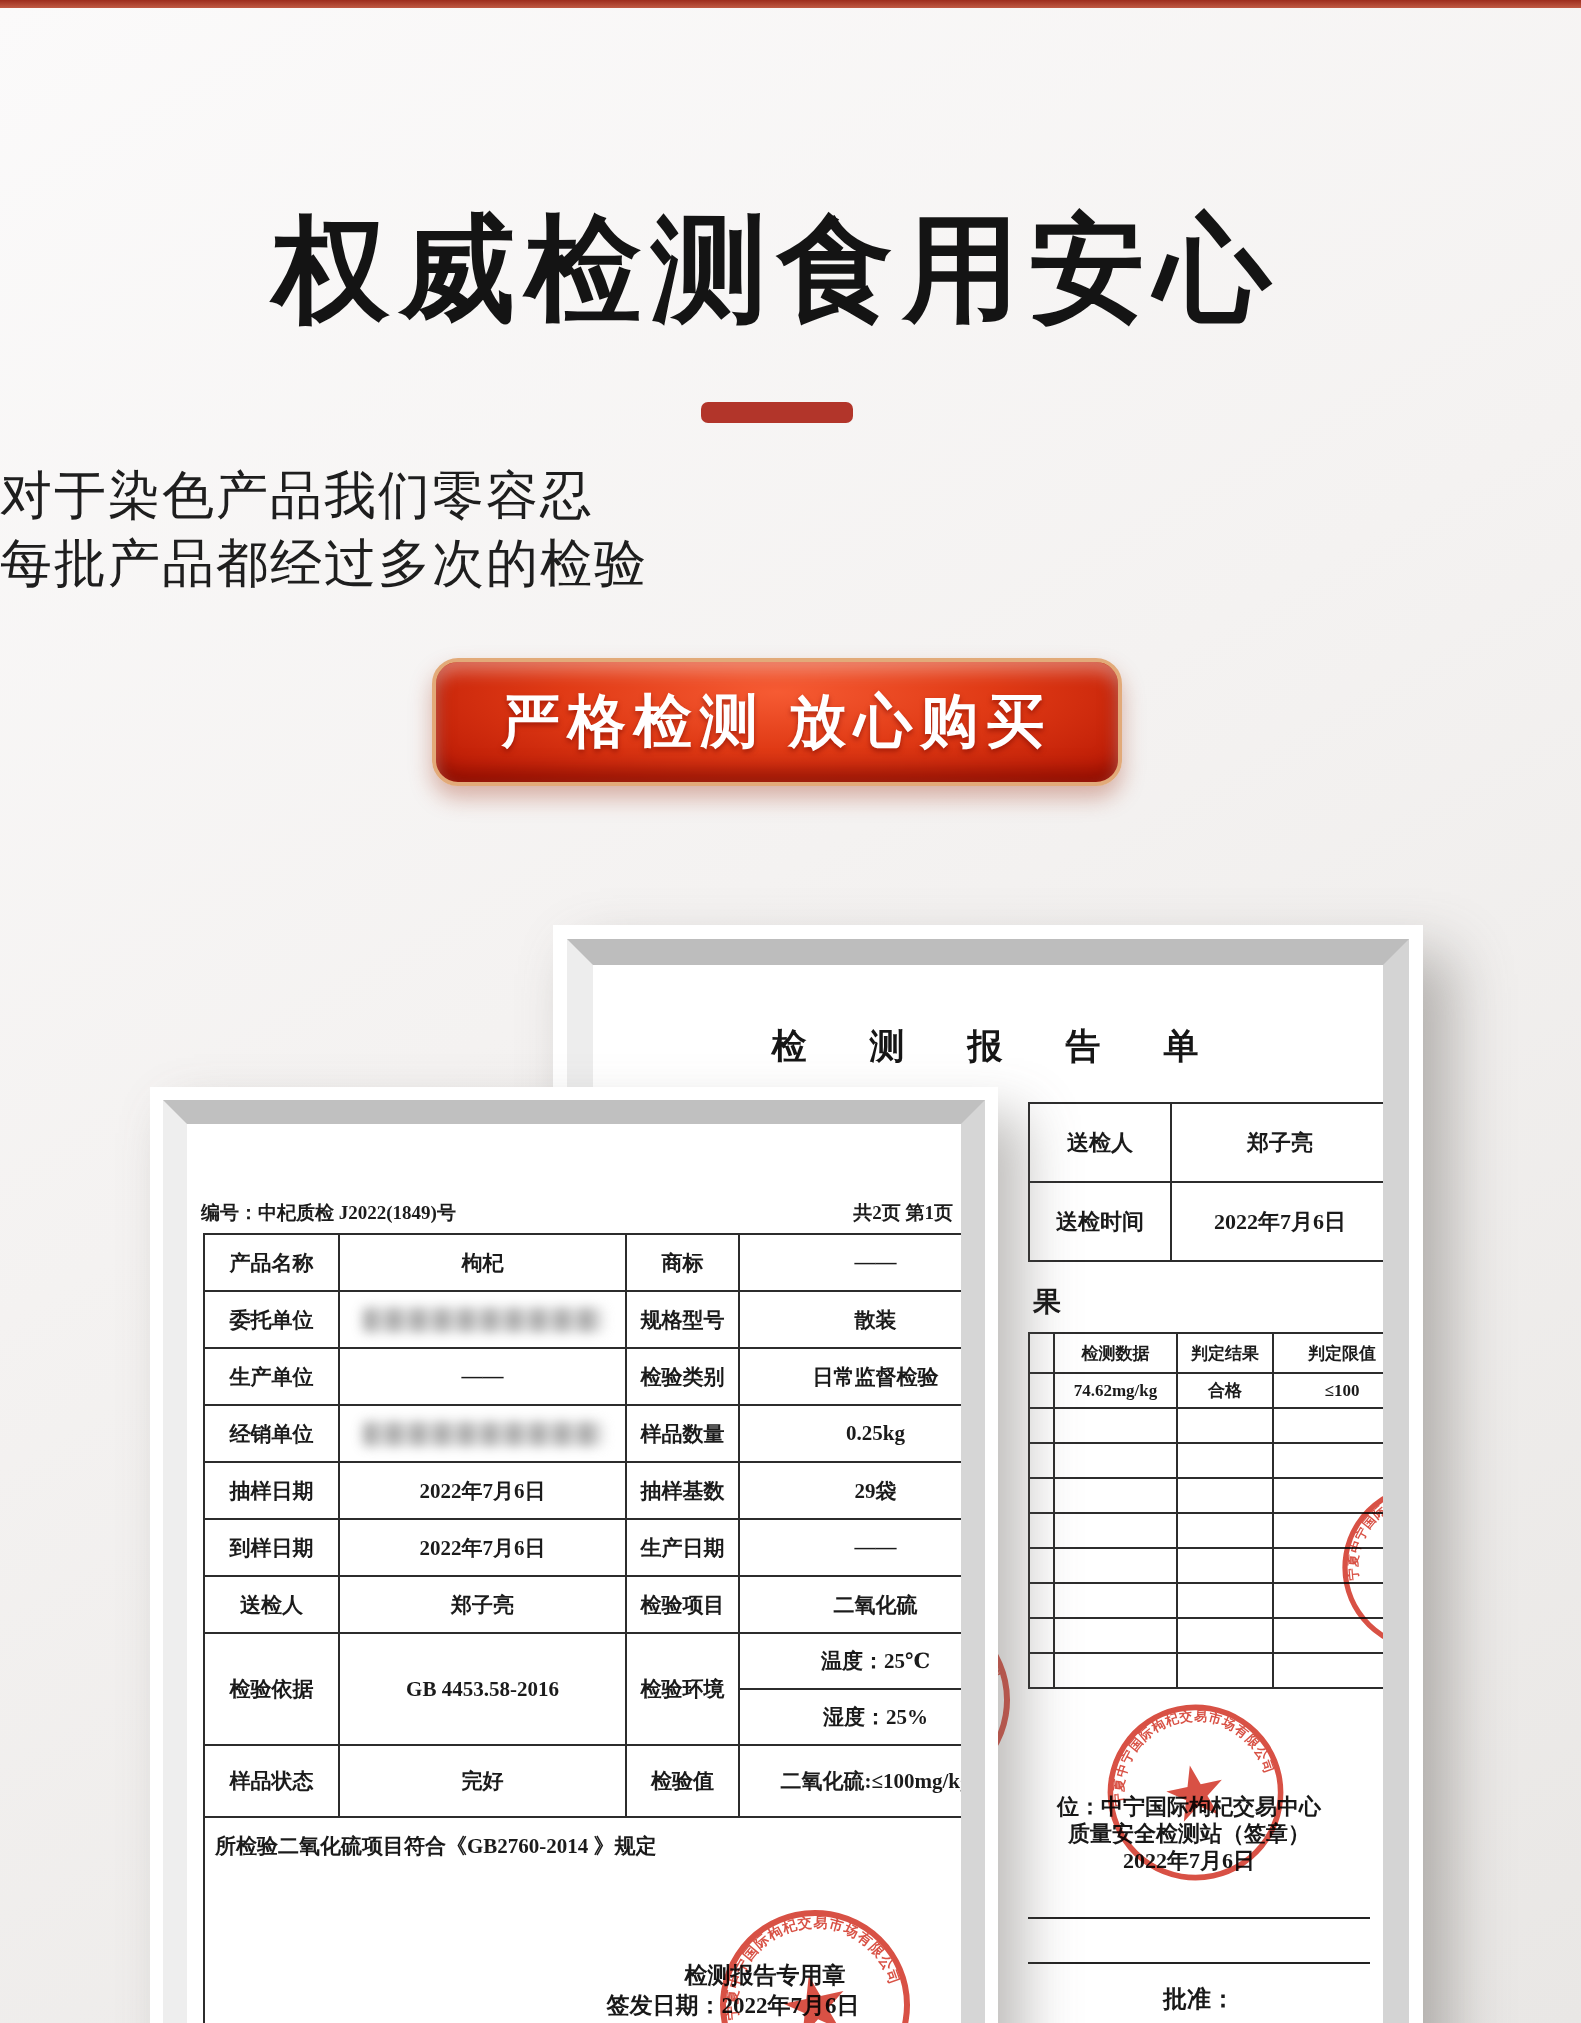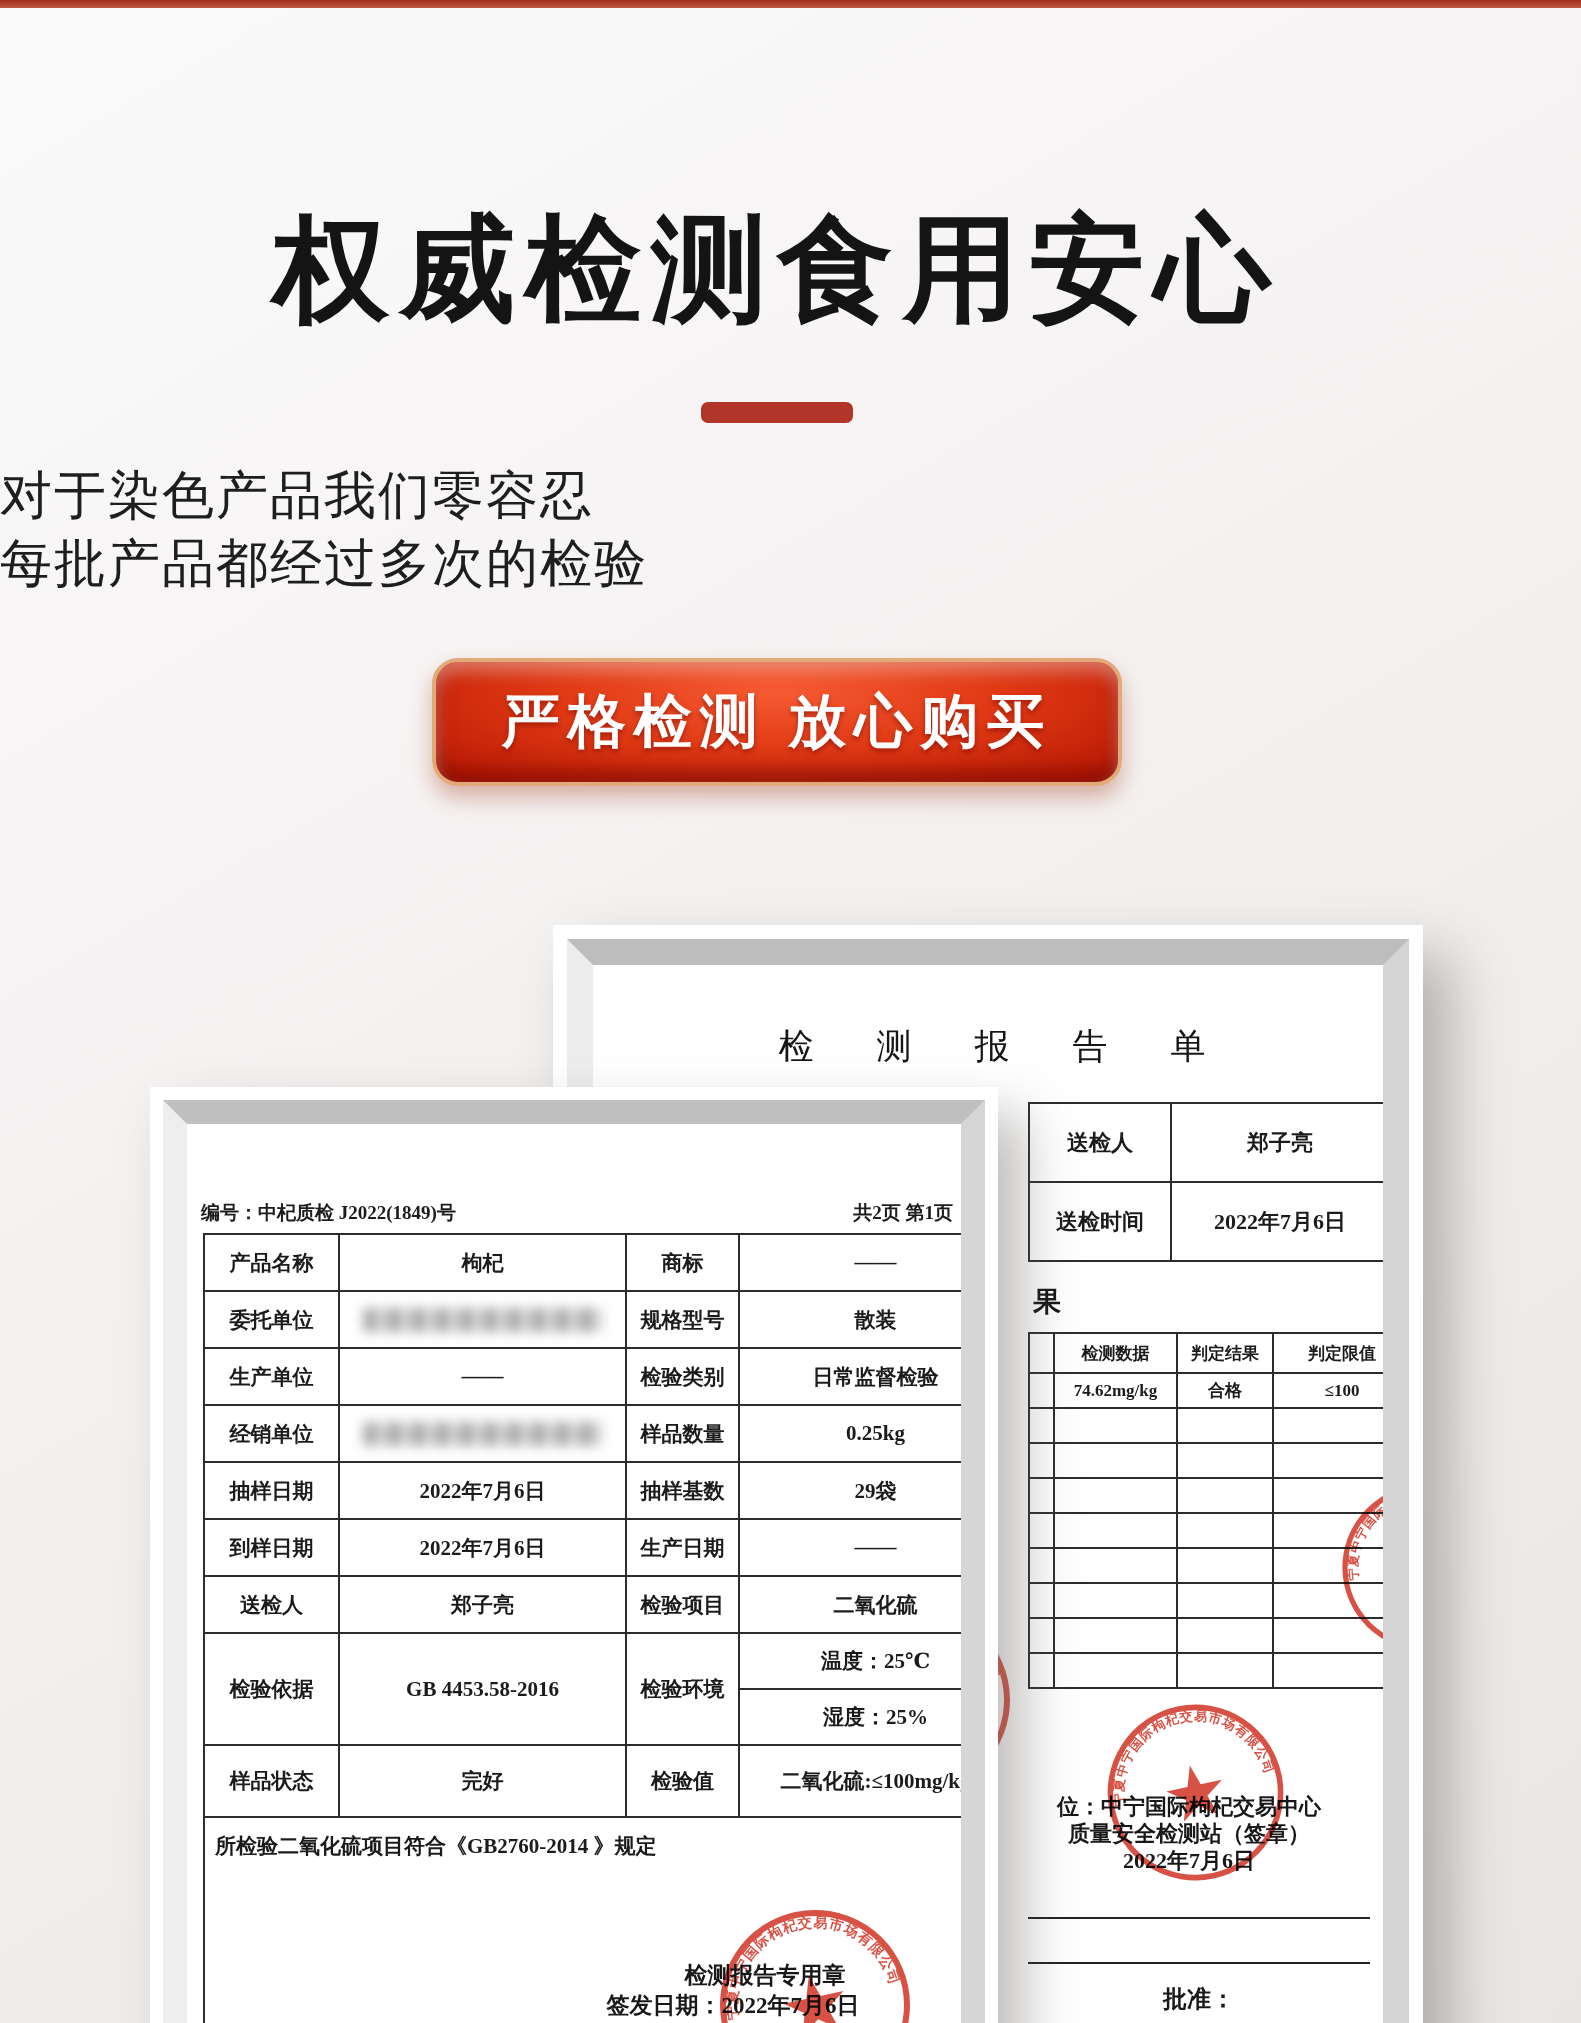--- a/index.html
+++ b/index.html
@@ -58,22 +58,22 @@
   .ld-table td.split{padding:0;}
   .ld-table td.split .sub{height:54px;line-height:54px;}
   .ld-table td.split .sub.first{border-bottom:2px solid #2c2c2c;}
   .ld-table td.ld-footer{text-align:left;vertical-align:top;padding:14px 10px;font-size:21px;}
   .blur-bar{width:240px;height:24px;margin:0 auto;border-radius:4px;opacity:.75;
         background:repeating-linear-gradient(90deg,#8f8f8f 0 14px,#cdcdcd 14px 24px);filter:blur(6px);}
   .ld-stamp-label{position:absolute;left:440px;top:836px;width:276px;text-align:center;
         font-size:23px;font-weight:800;color:#181818;}
   .ld-issue-date{position:absolute;left:356px;top:866px;width:380px;text-align:center;
         font-size:23px;font-weight:800;color:#181818;}
-  .rd-title{position:absolute;left:11px;top:58px;width:100%;text-align:center;
-        font-size:35px;font-weight:400;color:#161616;letter-spacing:14px;}
+  .rd-title{position:absolute;left:4px;top:58px;width:100%;text-align:center;
+        font-size:35px;font-weight:700;color:#161616;letter-spacing:14px;}
   .rd-info{position:absolute;left:435px;top:137px;width:340px;}
   .rd-info td{font-size:22px;height:77px;}
   .rd-info td:nth-child(1){width:132px;}
   .rd-info td:nth-child(2){width:208px;}
   .rd-partial{position:absolute;left:440px;top:318px;font-size:28px;font-weight:800;color:#161616;}
   .rd-result{position:absolute;left:435px;top:367px;width:342px;}
   .rd-result td{font-size:17px;}
   .rd-result td:nth-child(1){width:15px;}
   .rd-result td:nth-child(2){width:113px;}
   .rd-result td:nth-child(3){width:86px;}

